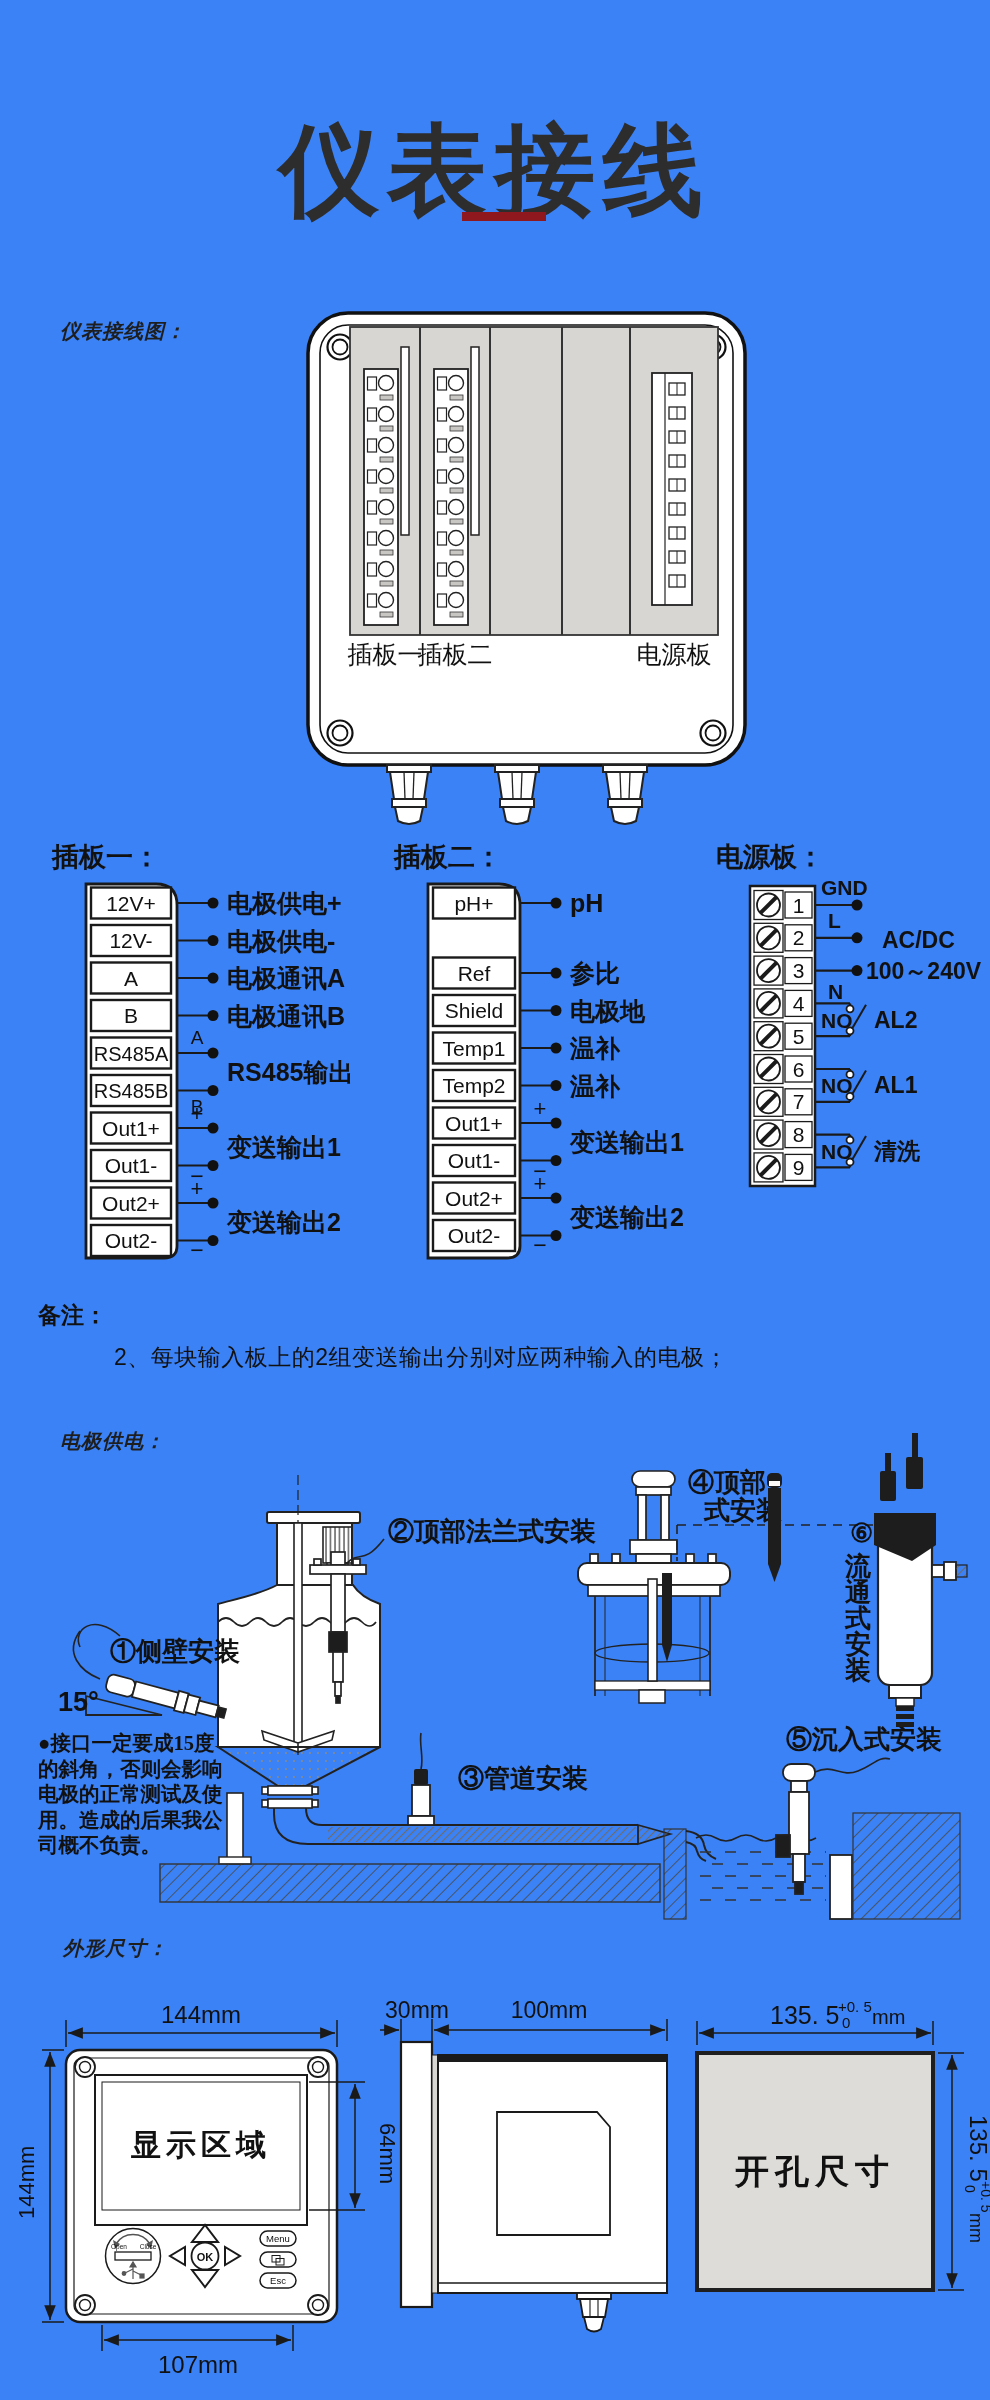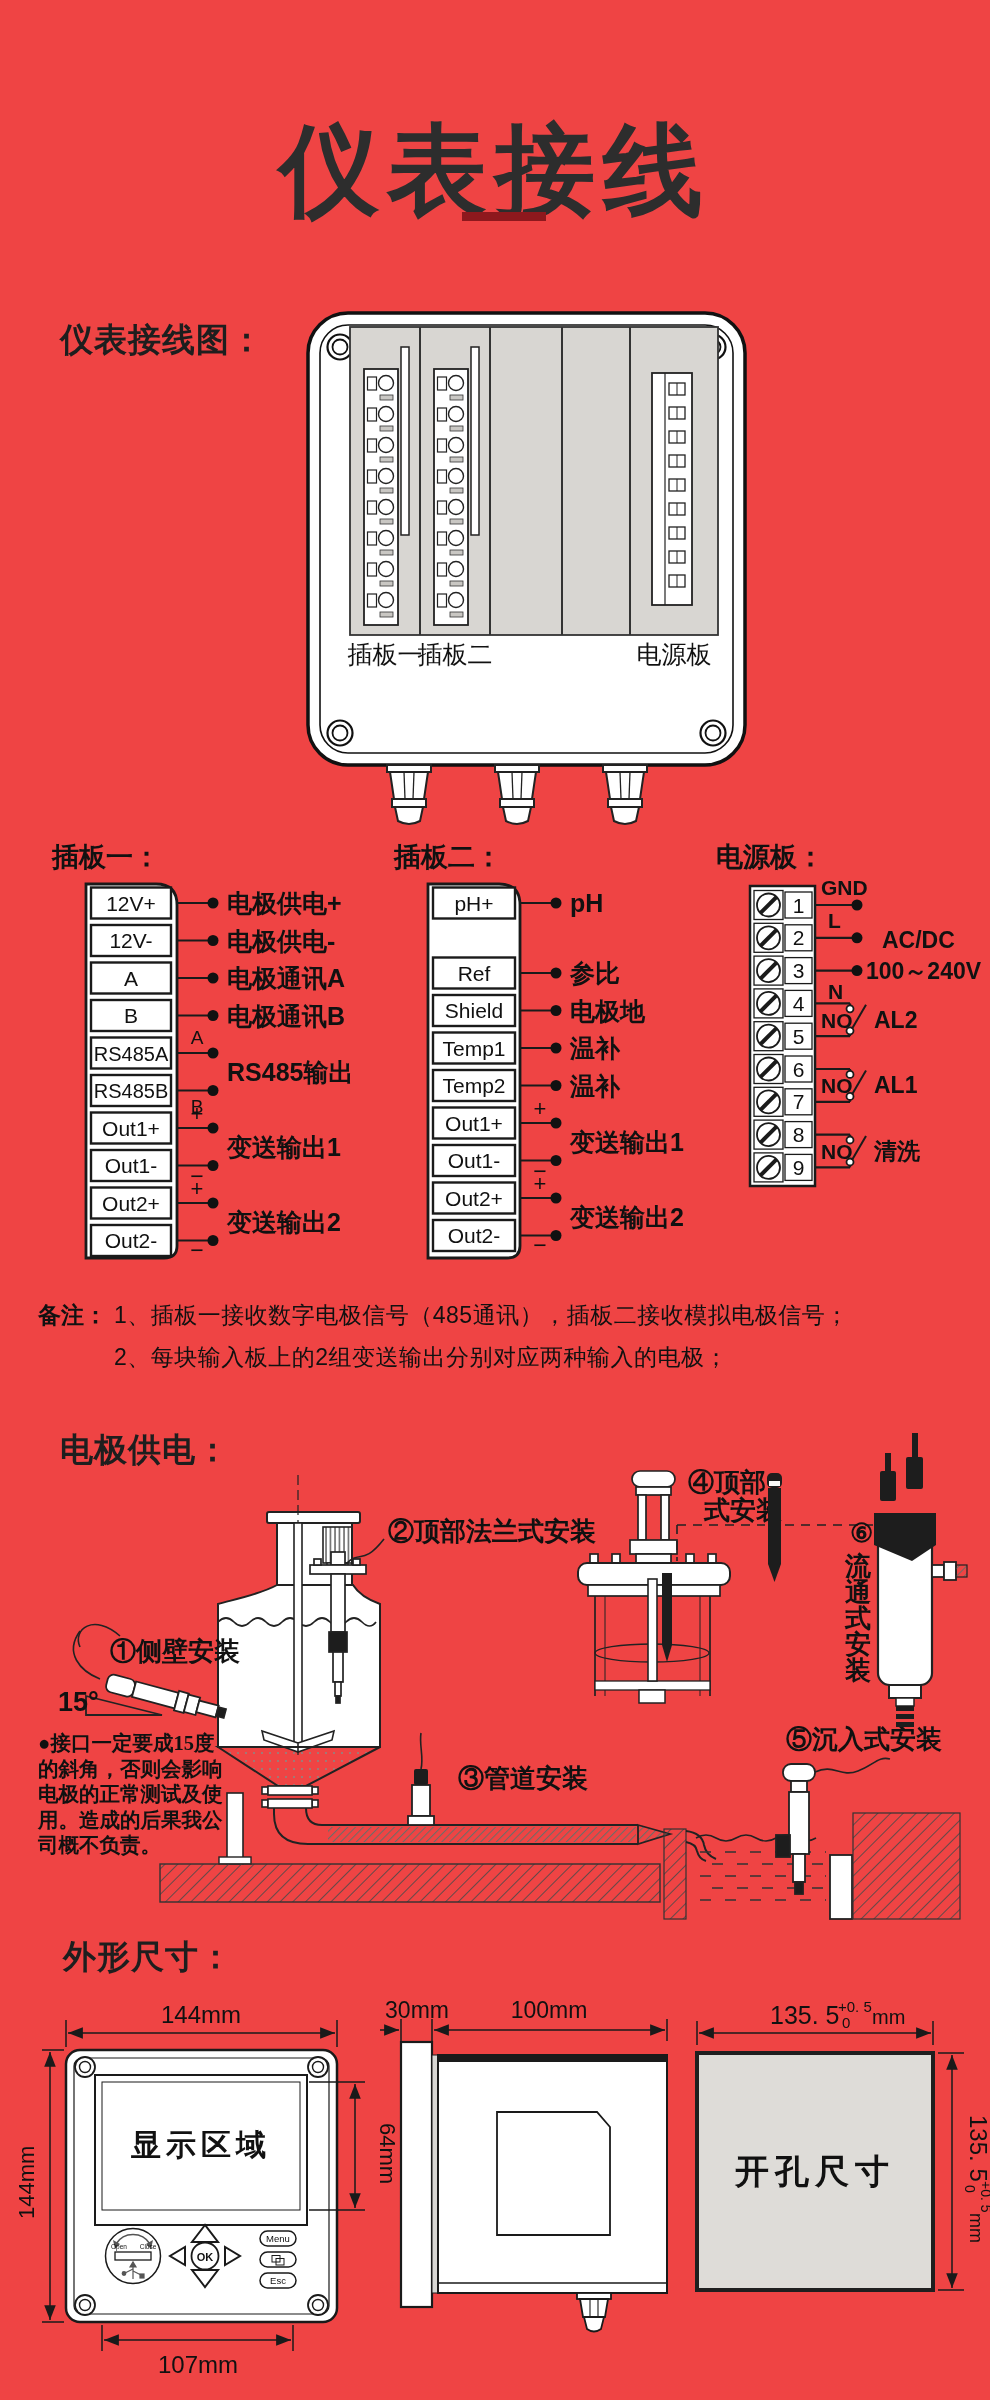--- a/index.html
+++ b/index.html
@@ -1,21 +1,21 @@
 <!DOCTYPE html>
 <html><head>
 <meta charset="utf-8">
 <style>
   html,body{margin:0;padding:0;}
-  .page{position:relative;width:990px;height:2400px;background:#ef4444;overflow:hidden;
+  .page{position:relative;width:990px;height:2400px;background:#3b82f6;overflow:hidden;
         font-family:"Liberation Sans",sans-serif;color:#1b1b1b;}
   .page-title{position:absolute;top:48px;left:0;width:100%;text-align:center;
       font-size:100px;font-weight:800;letter-spacing:8px;color:#2d2d2d;line-height:1.1;}
   .red-bar{position:absolute;top:212px;left:462px;width:84px;height:9px;background:#8e181d;}
-  .sec-heading{position:absolute;font-size:33px;font-weight:700;color:#1e1e1e;letter-spacing:1px;}
+  .sec-heading{position:absolute;font-size:20px;font-weight:700;color:#1e1e1e;letter-spacing:1px;font-style:italic;}
   .note-label{position:absolute;left:38px;top:1300px;font-size:23px;font-weight:600;color:#111;}
   .note-line{position:absolute;left:114px;font-size:23px;font-weight:500;color:#111;letter-spacing:0.5px;}
   svg{position:absolute;overflow:visible;}
   svg text{font-family:"Liberation Sans",sans-serif;fill:#111;}
   text.cjk{font-weight:700;}
   text.serif{font-family:"Liberation Serif",serif;font-weight:600;}
   .ln{stroke:#1a1a1a;stroke-width:2.2;fill:none;}
   .bx{stroke:#1a1a1a;stroke-width:2.4;fill:#fff;}
   .dim{stroke:#1a1a1a;stroke-width:1.5;fill:none;}
 </style>
@@ -368,21 +368,20 @@
     <text x="176" y="147" font-size="23" class="cjk">100～240V</text>
     <text x="131" y="195.8" font-size="21" class="cjk">NO</text>
     <text x="184" y="195.8" font-size="23" class="cjk">AL2</text>
     <text x="131" y="261.4" font-size="21" class="cjk">NO</text>
     <text x="184" y="261.4" font-size="23" class="cjk">AL1</text>
     <text x="131" y="327" font-size="21" class="cjk">NO</text>
     <text x="184" y="327" font-size="23" class="cjk">清洗</text>
   </svg>
 
   <div class="note-label">备注：</div>
-  <div class="note-line" style="top:1300px">1、插板一接收数字电极信号（485通讯），插板二接收模拟电极信号；</div>
   <div class="note-line" style="top:1342px">2、每块输入板上的2组变送输出分别对应两种输入的电极；</div>
 
   <div class="sec-heading" style="left:60px;top:1428px">电极供电：</div>
 
   <svg style="left:28px;top:1415px" width="945" height="505" viewBox="0 0 945 505">
 
     <g>
       <path d="M249,170 C233,179 208,184 190,189 L190,332 L352,332 L352,189 C338,184 330,178 325,170 Z" fill="#fff" stroke="#222" stroke-width="2"></path>
       <path d="M190,207 q8,-8 16,0 q8,8 16,0 q8,-8 16,0 q8,8 16,0 q8,-8 16,0 q8,8 16,0 q8,-8 16,0 q8,8 16,0 q8,-8 16,0 q8,8 14,0" fill="none" stroke="#222" stroke-width="1.7"></path>
       <rect x="249" y="108" width="75" height="62" fill="#fff" stroke="#222" stroke-width="2"></rect>

